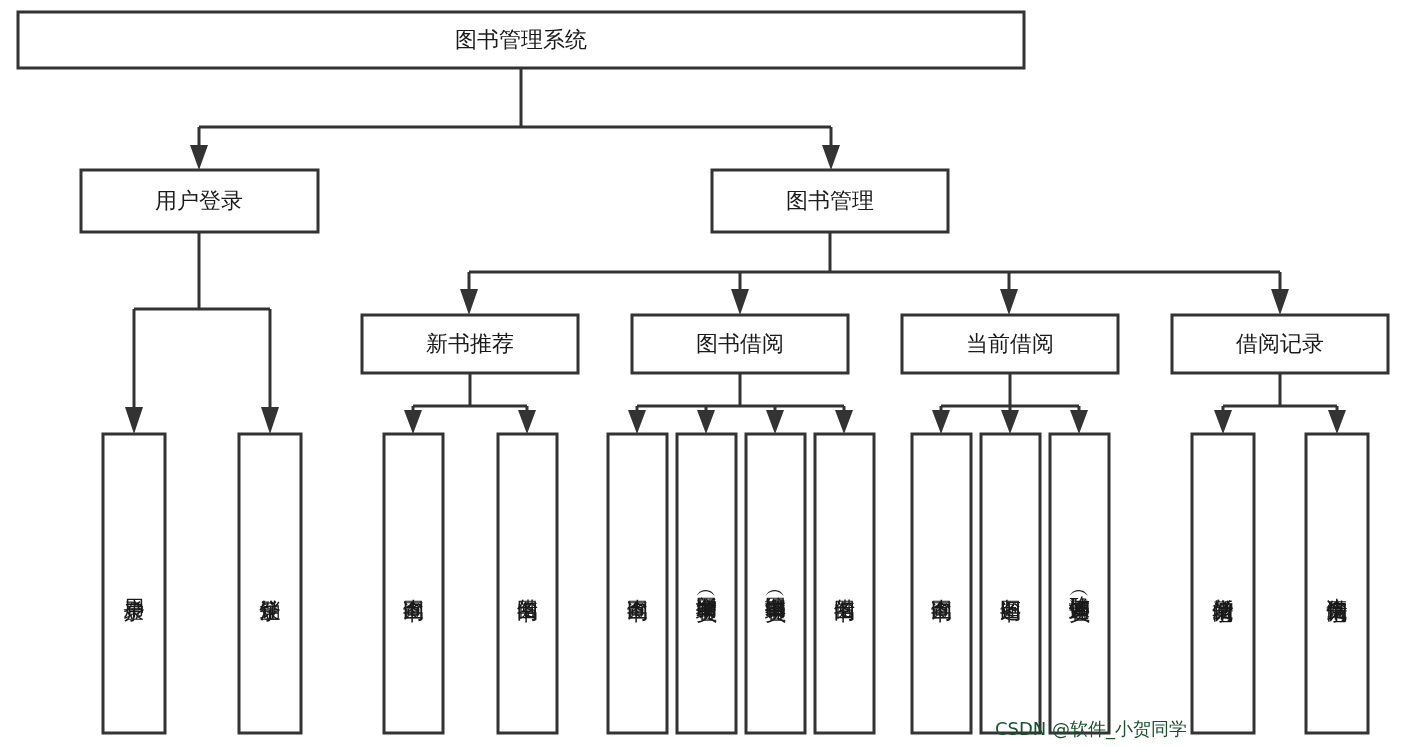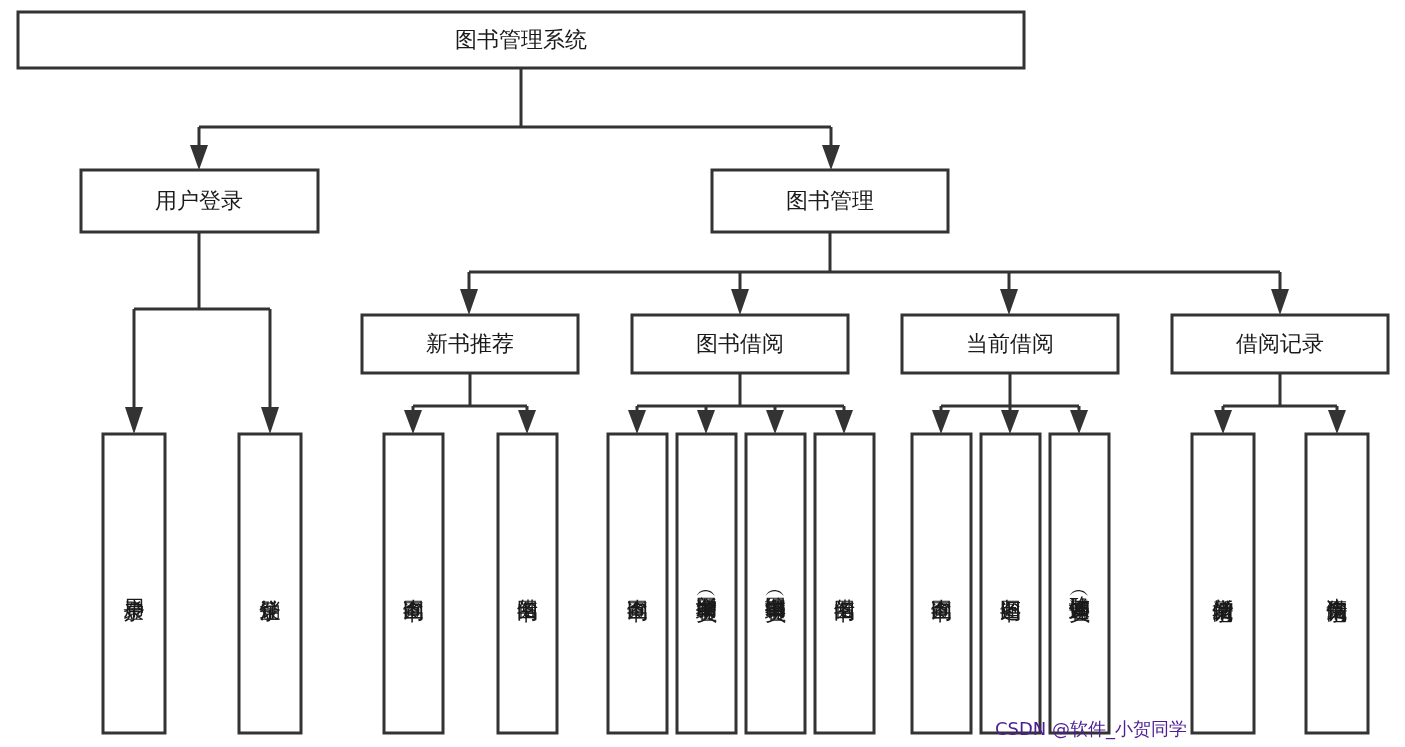--- a/index.html
+++ b/index.html
@@ -62,21 +62,21 @@
     line-height: 1.05;
     letter-spacing: 1px;
     pointer-events: none;
   }
   .watermark {
     position: absolute;
     right: 10px;
     bottom: 6px;
     font-family: "DejaVu Sans", "Liberation Sans", sans-serif;
     font-size: 18px;
-    color: #4c1d95;
+    color: #14532d;
     white-space: nowrap;
   }
 </style>
 </head>
 <body>
 
 <div id="diagram-root">
 
   <svg id="flow-svg" viewBox="0 0 1405 747">
 

